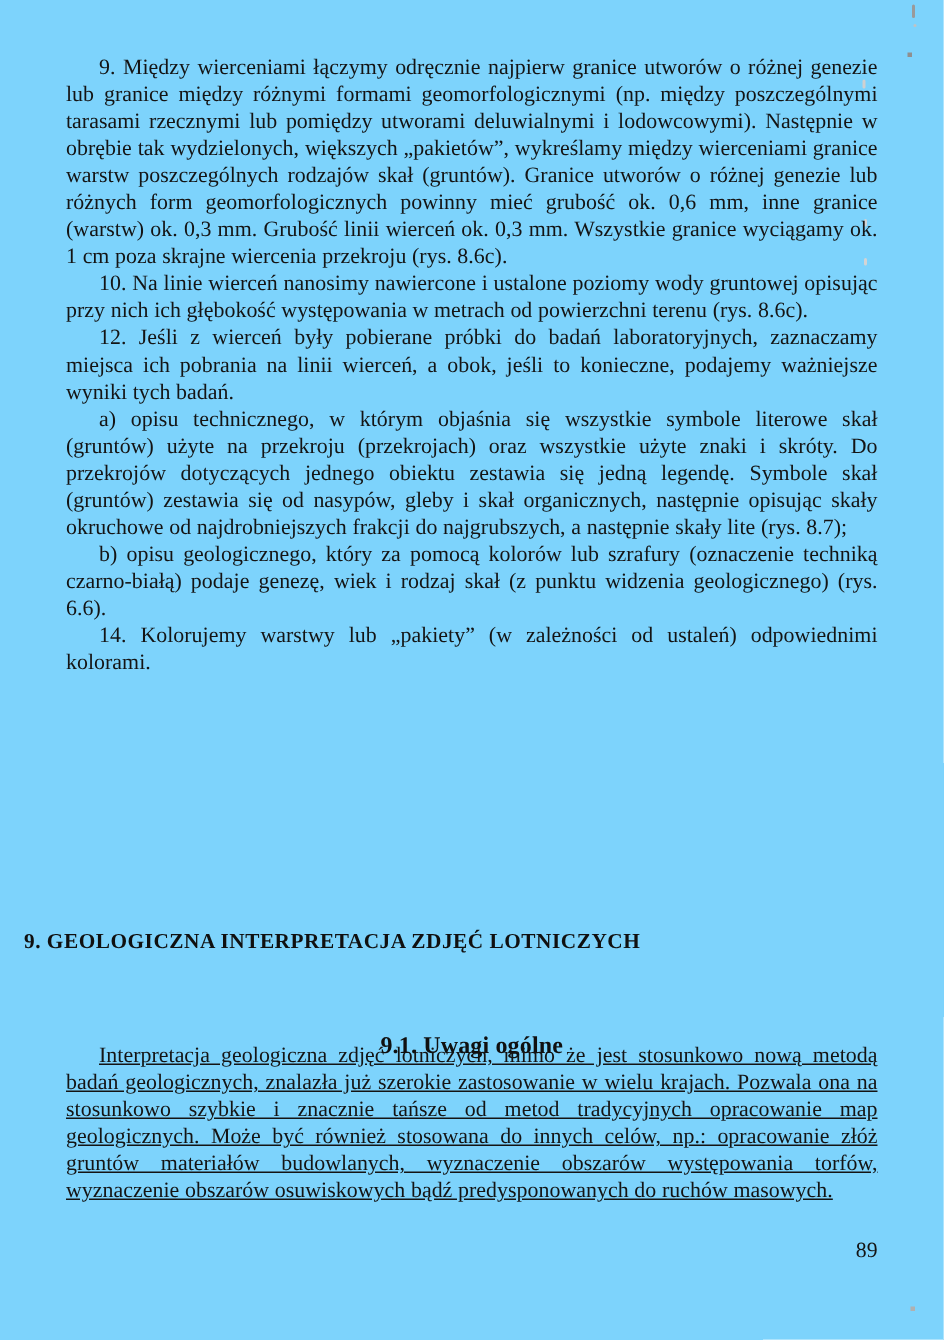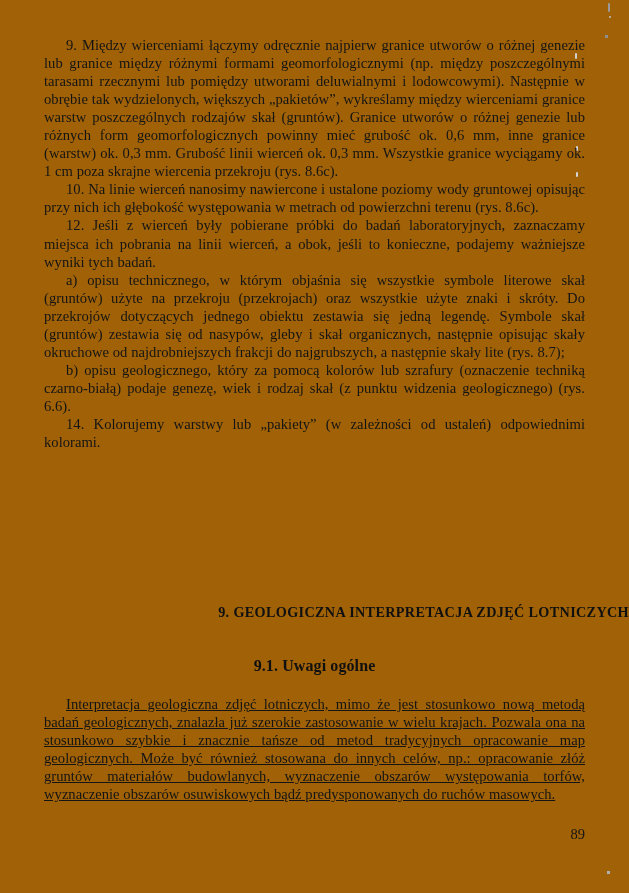--- a/index.html
+++ b/index.html
@@ -12,21 +12,21 @@
     height: 893px;
     position: relative;
     font-family: "Liberation Serif", "DejaVu Serif", serif;
     color: #141414;
     overflow: hidden;
   }
 
   #page {
     position: absolute;
     inset: 0;
-    background: #a16207;
+    background: #7dd3fc;
   }
 
   
   #column {
     position: absolute;
     left: 44px;
     top: 36px;
     width: 541px;
   }
 
@@ -43,22 +43,22 @@
   }
 
   
   #heading-block {
     position: absolute;
     left: 0;
     right: 0;
     top: 604px;
   }
   h1.chapter-title {
-    margin: 0;
-    text-align: right;
+    margin: 16px;
+    text-align: left;
     font-size: 14.2px;
     font-weight: bold;
     letter-spacing: 0.35px;
     color: #101010;
   }
   h2.section-title {
     margin: 0;
     padding-top: 36px;
     text-align: center;
     font-size: 16px;

